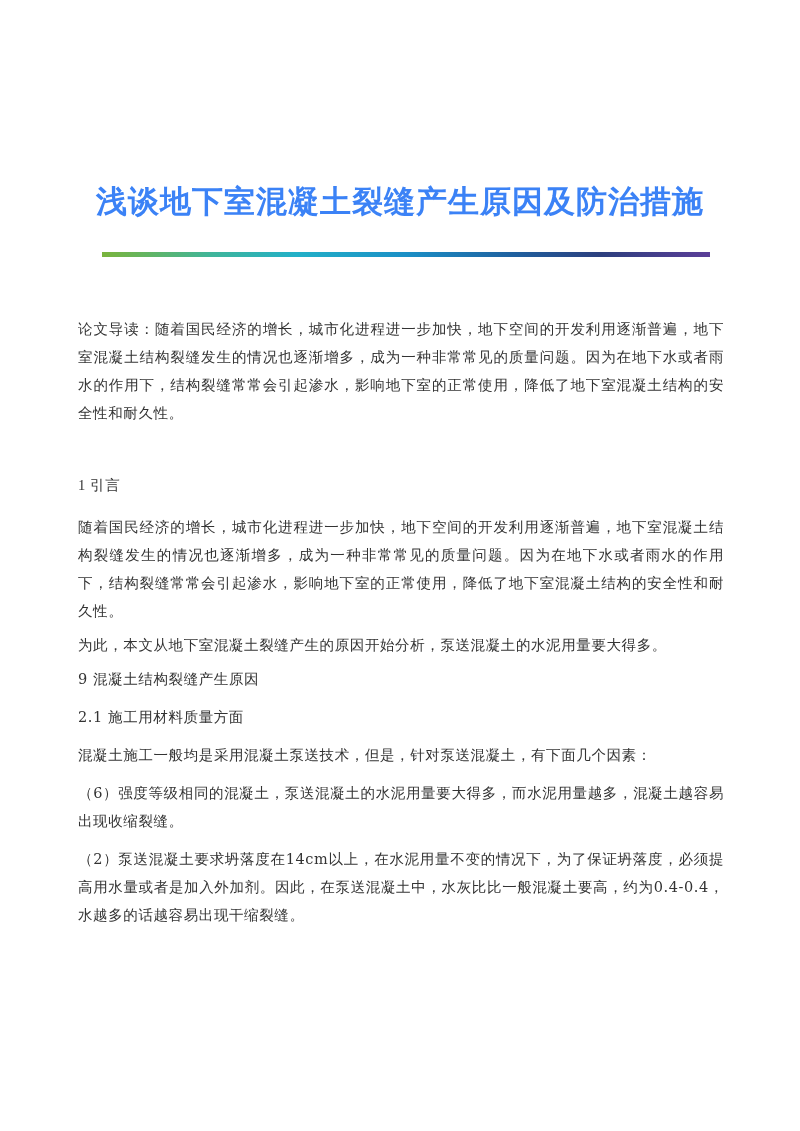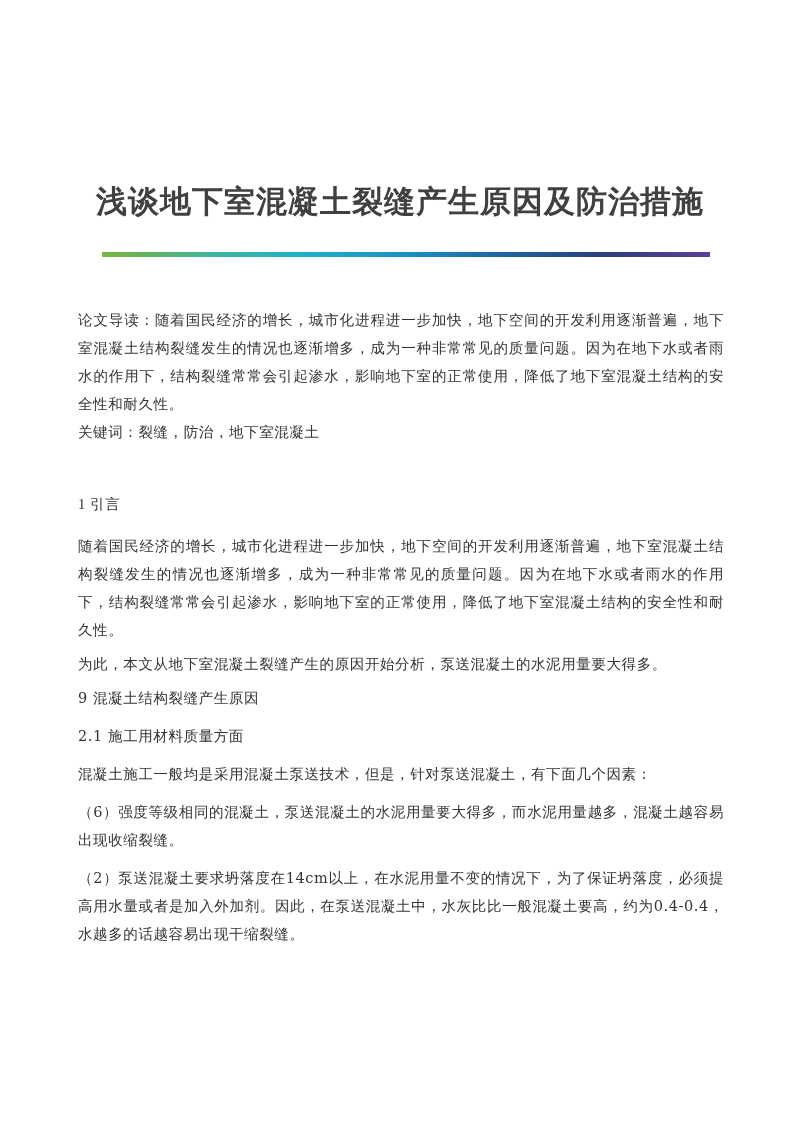--- a/index.html
+++ b/index.html
@@ -16,37 +16,37 @@
       color: #333333;
     }
     .title {
       position: absolute;
       left: 0;
       top: 160px;
       width: 800px;
       text-align: center;
       font-size: 31px;
       font-weight: bold;
-      color: #404040;
+      color: #3b82f6;
       letter-spacing: 1px;
       line-height: 40px;
       font-family: "DejaVu Sans", "Liberation Sans", sans-serif;
     }
     .divider {
       position: absolute;
       left: 102px;
       top: 252px;
       width: 608px;
       height: 5px;
       background: linear-gradient(to right, #7ab43c 0%, #3fb59a 18%, #22b0c8 32%, #1a8fc6 50%, #1f5f9e 68%, #2c3f7e 82%, #5b3e98 100%);
     }
     .content {
       position: absolute;
       left: 78px;
-      top: 306px;
+      top: 315px;
       width: 646px;
       font-size: 14.5px;
       line-height: 28px;
       letter-spacing: 0.6px;
     }
     .content p {
       margin: 0;
       text-align: justify;
     }
     .abstract { }
@@ -61,21 +61,20 @@
 </head>
 <body>
 
 <h1 class="title">浅谈地下室混凝土裂缝产生原因及防治措施</h1>
 
 <div class="divider"></div>
 
 <div class="content">
   <p class="abstract"><span>论文导读：</span><span>随着国民经济的增长，城市化进程进一步加快，地下空间的开发利用逐渐普遍，地下室混凝土结构裂缝发生的情况也逐渐增多，成为一种非常常见的质量问题。因为在地下水或者雨水的作用下，结构裂缝常常会引起渗水，影响地下室的正常使用，降低了地下室混凝土结构的安全性和耐久性。</span></p>
 
-  <p class="keywords"><span>关键词：</span><span>裂缝，防治，地下室混凝土</span></p>
 
   <p class="sec-heading-1">1 引言</p>
 
   <p class="gap-after-heading">随着国民经济的增长，城市化进程进一步加快，地下空间的开发利用逐渐普遍，地下室混凝土结构裂缝发生的情况也逐渐增多，成为一种非常常见的质量问题。因为在地下水或者雨水的作用下，结构裂缝常常会引起渗水，影响地下室的正常使用，降低了地下室混凝土结构的安全性和耐久性。</p>
 
   <p class="para-gap">为此，本文从地下室混凝土裂缝产生的原因开始分析，泵送混凝土的水泥用量要大得多。</p>
 
   <p class="h2">9 混凝土结构裂缝产生原因</p>
 
   <p class="h3">2.1 施工用材料质量方面</p>

